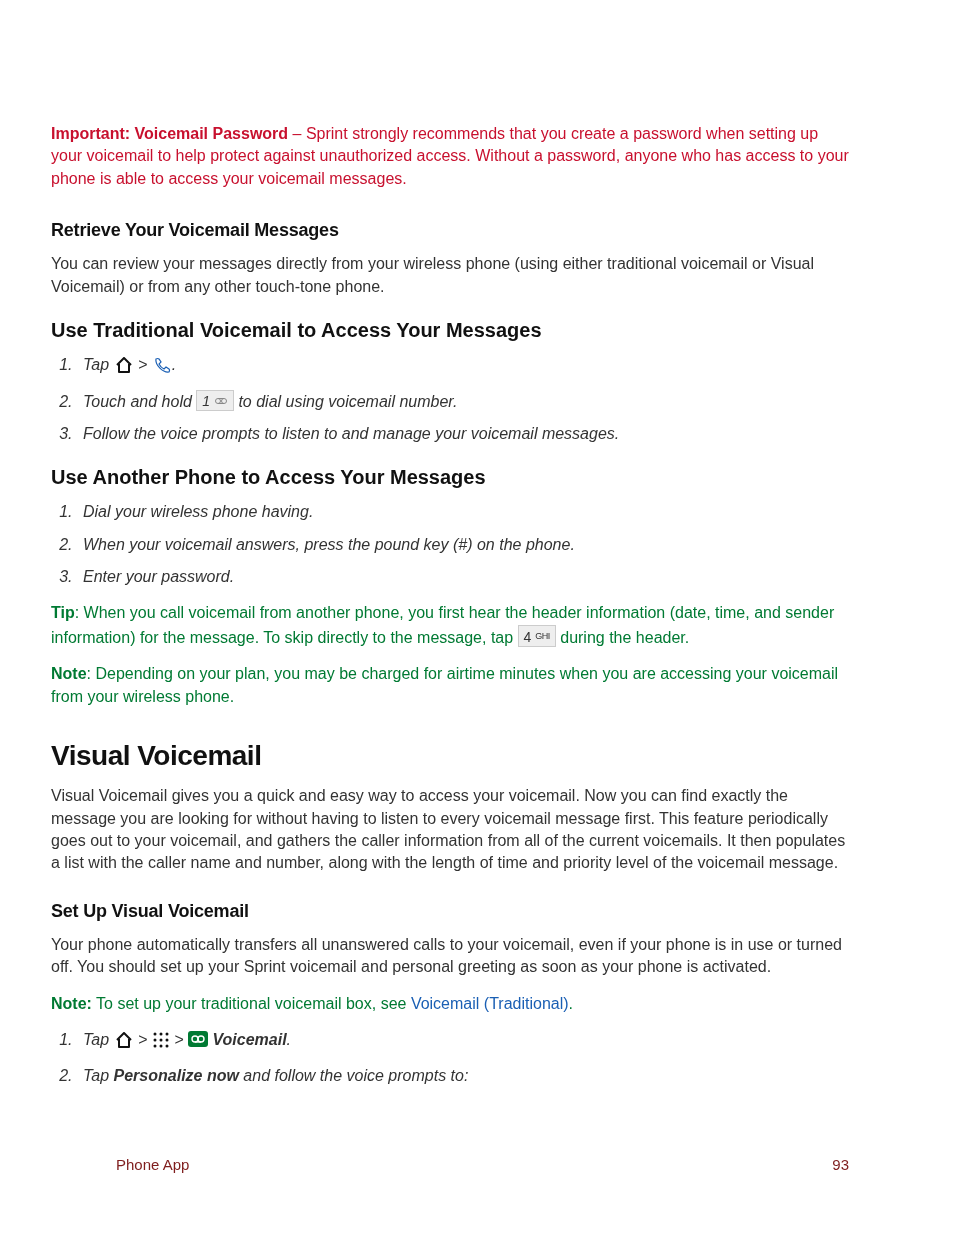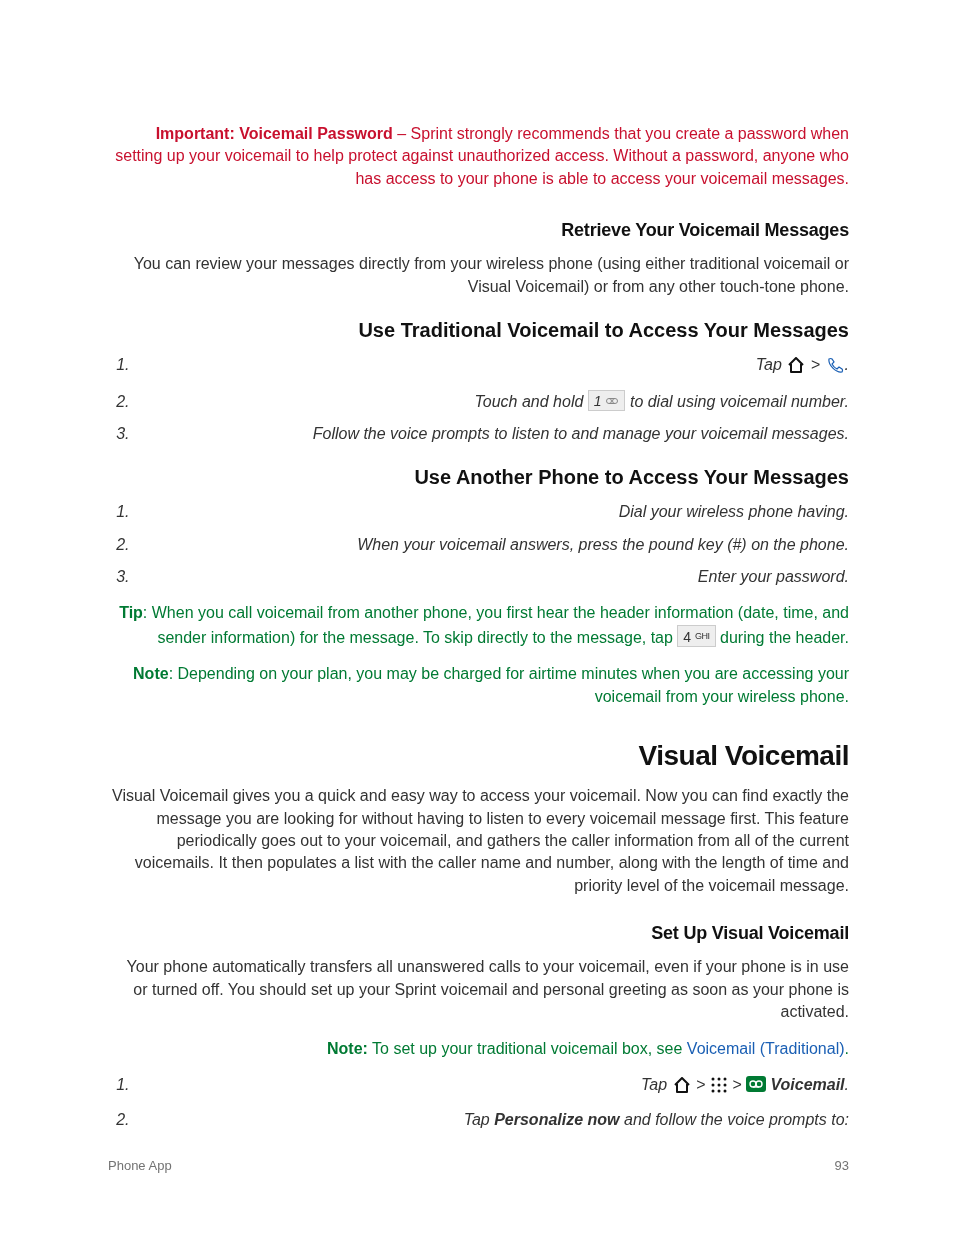--- a/index.html
+++ b/index.html
@@ -8,23 +8,22 @@
     background: #fff;
     font-family: Arial, Helvetica, sans-serif;
     color: #333;
     font-size: 16px;
     line-height: 1.4;
   }
   .page {
     width: 954px;
     min-height: 1235px;
     box-sizing: border-box;
-    padding: 115px 105px 60px 108px;
+    padding: 115px 105px 60px 51px;
     position: relative;
-    text-align: right;
   }
   .important-block {
     color: #c8102e;
     margin-bottom: 28px;
   }
   .important-block b { font-weight: bold; }
   h3.section {
     font-family: Arial, Helvetica, sans-serif;
     font-weight: 800;
     font-size: 18px;
@@ -58,26 +57,26 @@
   }
   .tip, .note {
     color: #007a33;
     margin: 14px 0;
   }
   .tip .lead, .note .lead { font-weight: bold; }
   .link { color: #1a5fb4; margin-top: 42px; }
   .footer {
     position: absolute;
     bottom: 60px;
-    left: 108px;
+    left: 116px;
     right: 105px;
     display: flex;
     justify-content: space-between;
-    color: #737373;
-    font-size: 13px;
+    color: #7f1d1d;
+    font-size: 15px;
   }
   
   .ico {
     display: inline-block;
     vertical-align: -3px;
     margin: 0 1px;
   }
   .keycap {
     display: inline-block;
     background: #eee;

